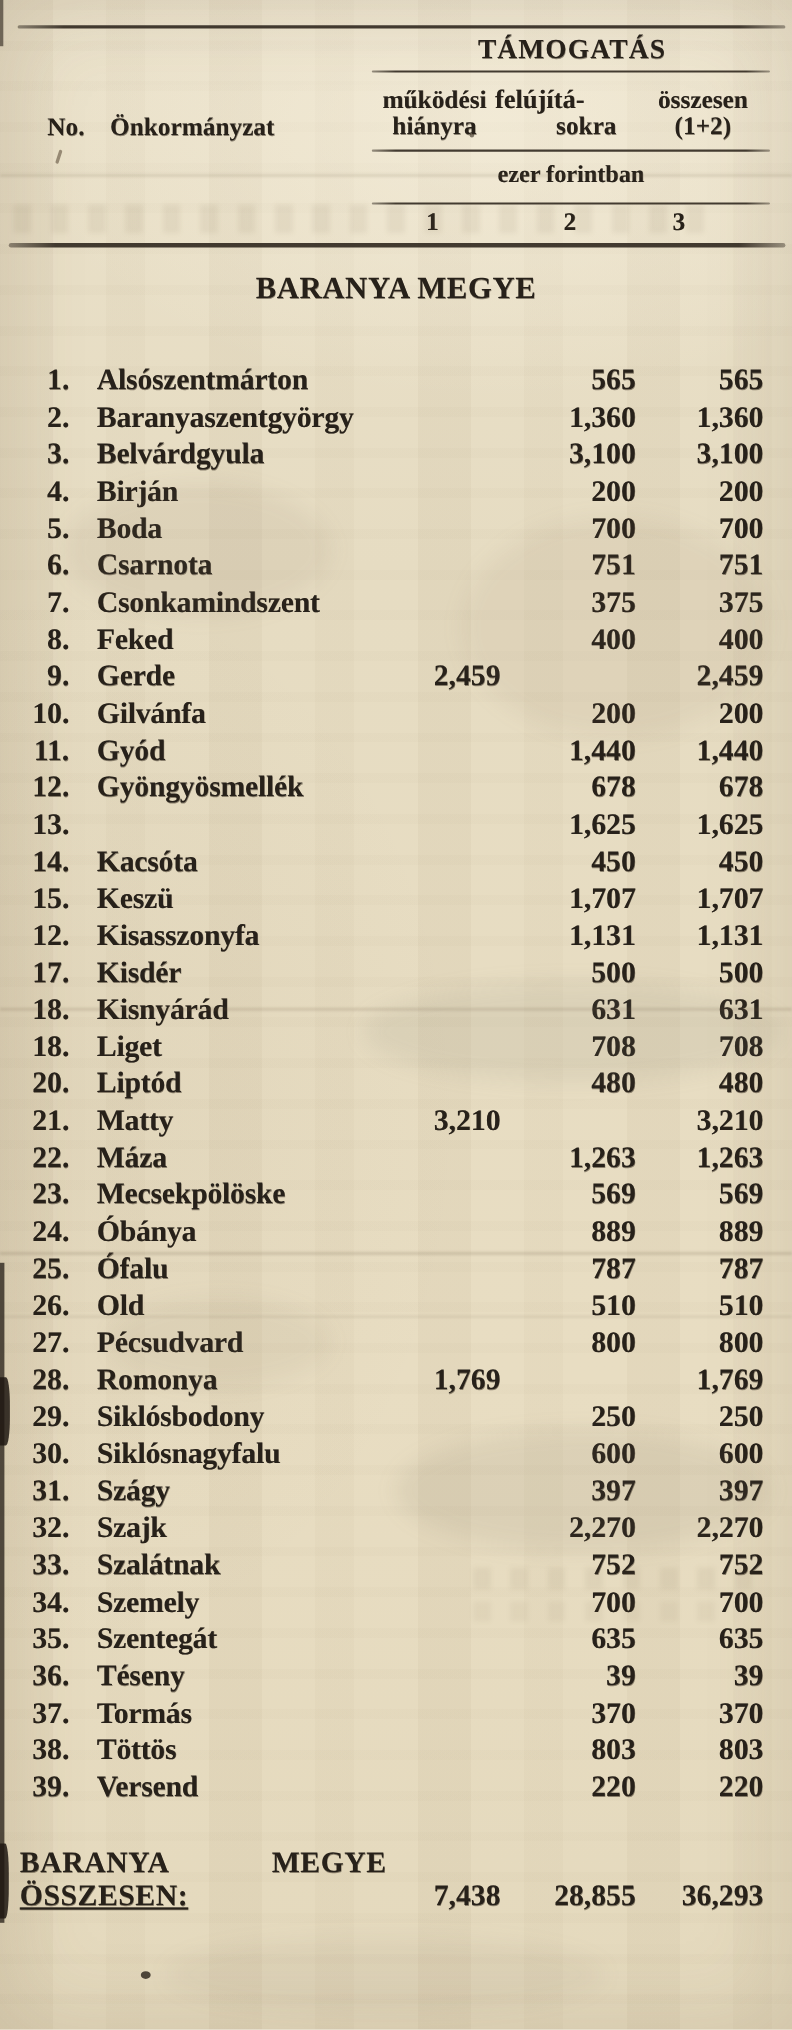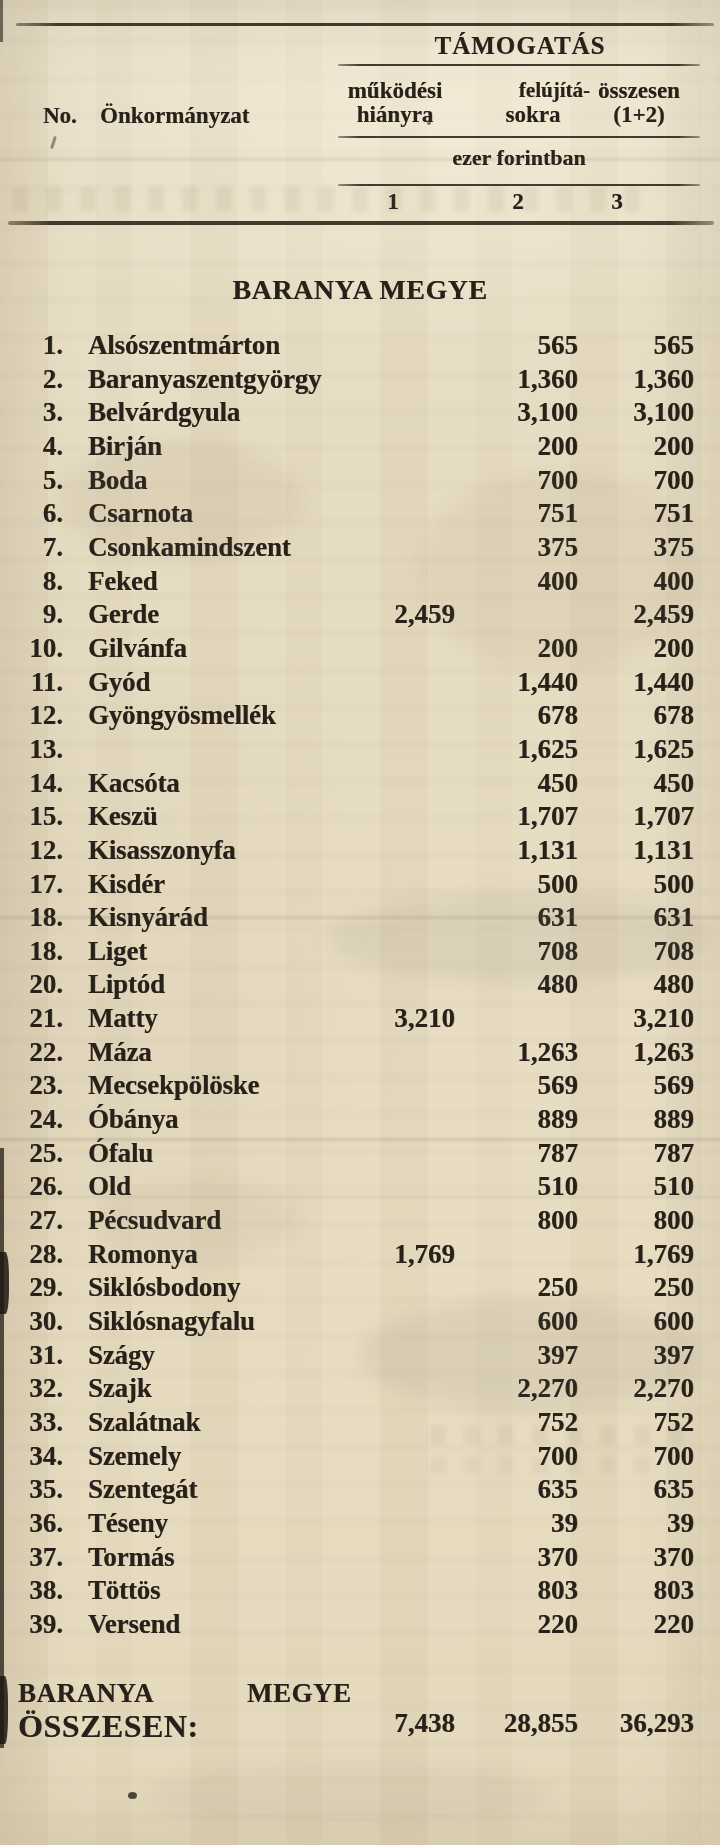--- a/index.html
+++ b/index.html
@@ -20,45 +20,45 @@
     box-shadow:inset 0 0 80px rgba(110,90,60,.18);
   }
   .txt{position:absolute;white-space:nowrap;text-shadow:0.4px 0.4px 0.6px rgba(48,38,26,.5);}
   .rule{
     position:absolute;border-radius:2px;
     background:linear-gradient(90deg, rgba(43,35,26,.45), rgba(43,35,26,.88) 6%, rgba(43,35,26,.88) 94%, rgba(43,35,26,.4));
   }
   
   .group-title{left:340px;width:360px;top:32px;text-align:center;font-size:25px;letter-spacing:1px;}
   .h1a{left:325px;width:140px;text-align:center;font-size:23px;top:78px;}
-  .h1b{left:450px;width:140px;text-align:right;font-size:21px;top:78px;}
+  .h1b{left:450px;width:140px;text-align:left;font-size:24px;top:78px;}
   .h1c{left:569px;width:140px;text-align:center;font-size:23px;top:78px;}
   .h2a{left:325px;width:140px;text-align:center;font-size:23px;top:102px;}
   .h2b{left:463px;width:140px;text-align:center;font-size:23px;top:102px;}
   .h2c{left:569px;width:140px;text-align:center;font-size:23px;top:102px;}
   .no-label{left:43px;top:103px;font-size:23px;}
   .muni-label{left:100px;top:103px;font-size:23px;}
   .unit-label{left:338px;width:362px;top:145px;text-align:center;font-size:22px;}
   .cn1{left:373px;width:40px;top:189px;text-align:center;font-size:23px;}
   .cn2{left:498px;width:40px;top:189px;text-align:center;font-size:23px;}
   .cn3{left:597px;width:40px;top:189px;text-align:center;font-size:23px;}
-  .section-title{left:0;width:720px;top:274px;text-align:center;font-size:28px;letter-spacing:.5px;}
+  .section-title{left:0;width:720px;top:247px;text-align:center;font-size:28px;letter-spacing:.5px;}
   
   .rows-host{position:absolute;left:0;top:329px;width:720px;}
   .row{position:relative;height:33.67px;font-size:27px;}
   .cell{position:absolute;top:0;line-height:33.67px;white-space:nowrap;text-shadow:0.4px 0.4px 0.6px rgba(48,38,26,.5);}
   .cell.cn{left:0;width:63px;text-align:right;}
   .cell.name{left:71px;letter-spacing:-0.2px;margin-left:17px;}
   .cell.c1{left:325px;width:130px;text-align:right;}
   .cell.c2{left:448px;width:130px;text-align:right;}
   .cell.c3{left:564px;width:130px;text-align:right;}
   
   .tot-a{left:18px;top:1678px;font-size:27px;letter-spacing:.5px;}
   .tot-b{left:247px;top:1678px;font-size:27px;letter-spacing:.5px;}
-  .tot-c{left:18px;top:1708px;font-size:32px;letter-spacing:.5px;}
+  .tot-c{left:18px;top:1708px;font-size:27px;letter-spacing:.5px;text-decoration:underline;}
   .tot-c1{left:325px;width:130px;top:1708px;text-align:right;font-size:27px;}
   .tot-c2{left:448px;width:130px;top:1708px;text-align:right;font-size:27px;}
   .tot-c3{left:564px;width:130px;top:1708px;text-align:right;font-size:27px;}
   
   .art{position:absolute;pointer-events:none;}
   .ghost-caps{
     background:repeating-linear-gradient(90deg, rgba(120,104,74,.16) 0 16px, rgba(120,104,74,0) 16px 34px);
     filter:blur(2.5px);border-radius:3px;
   }
   .smudge{filter:blur(9px);border-radius:50%;}

